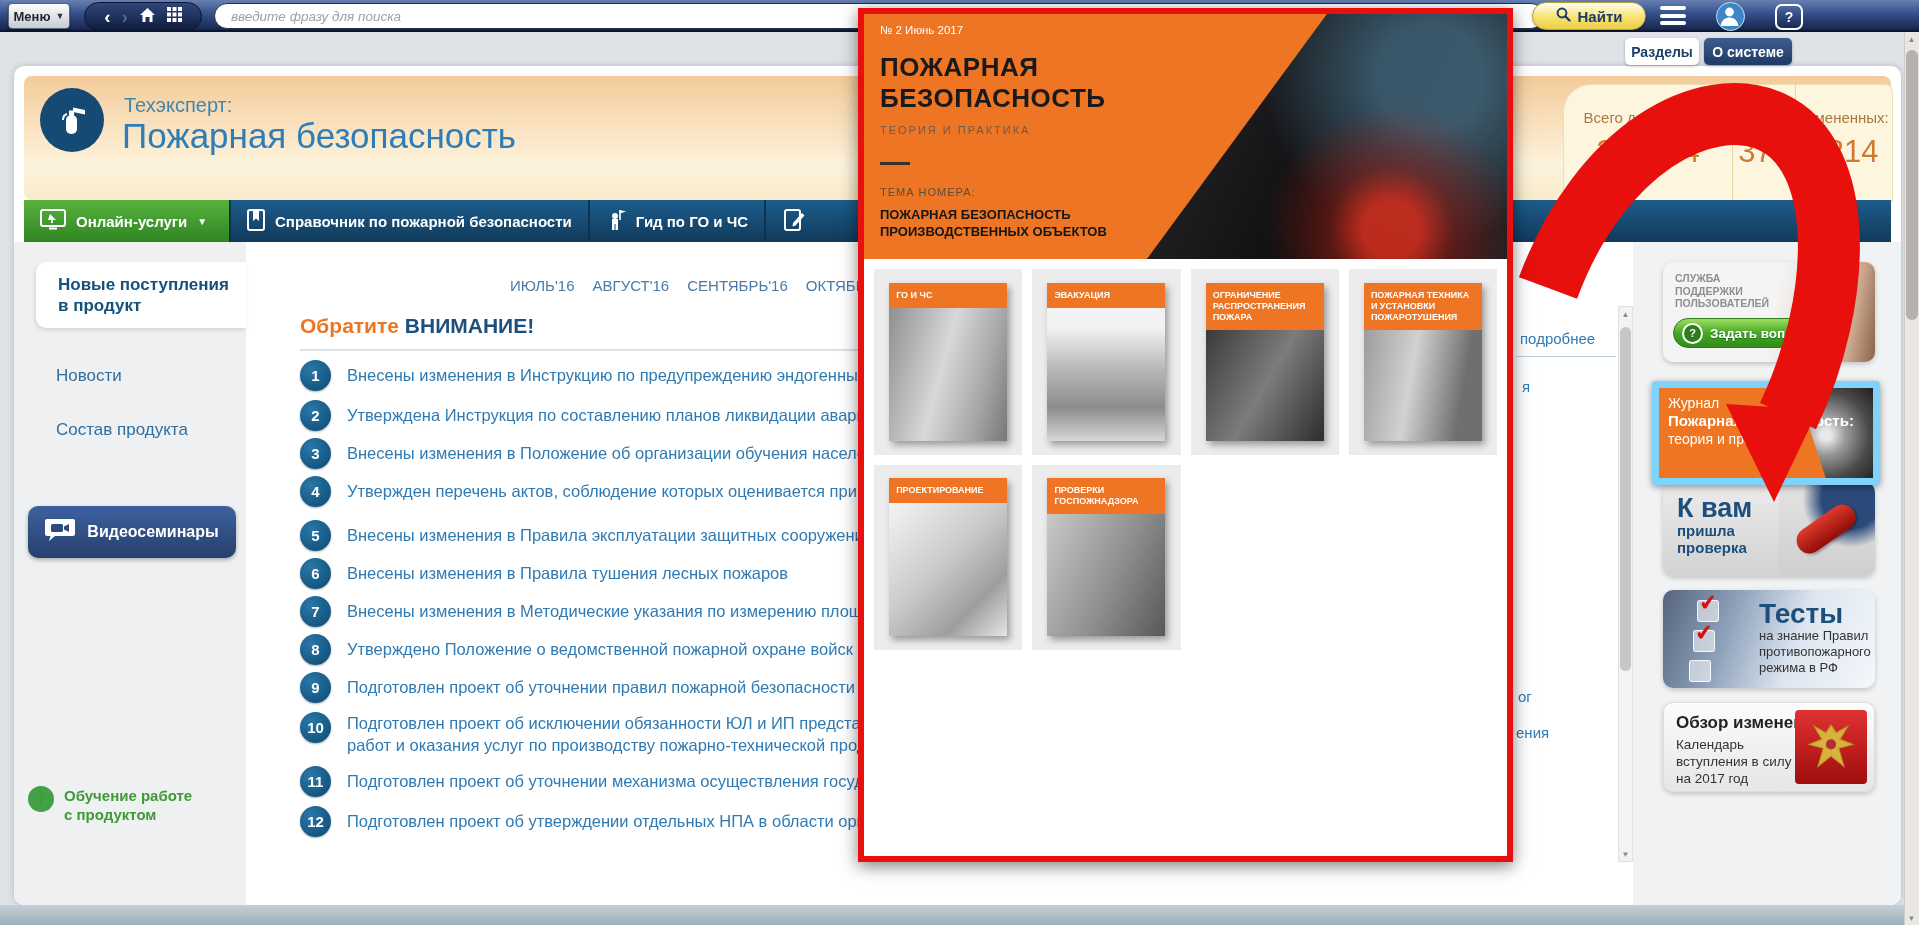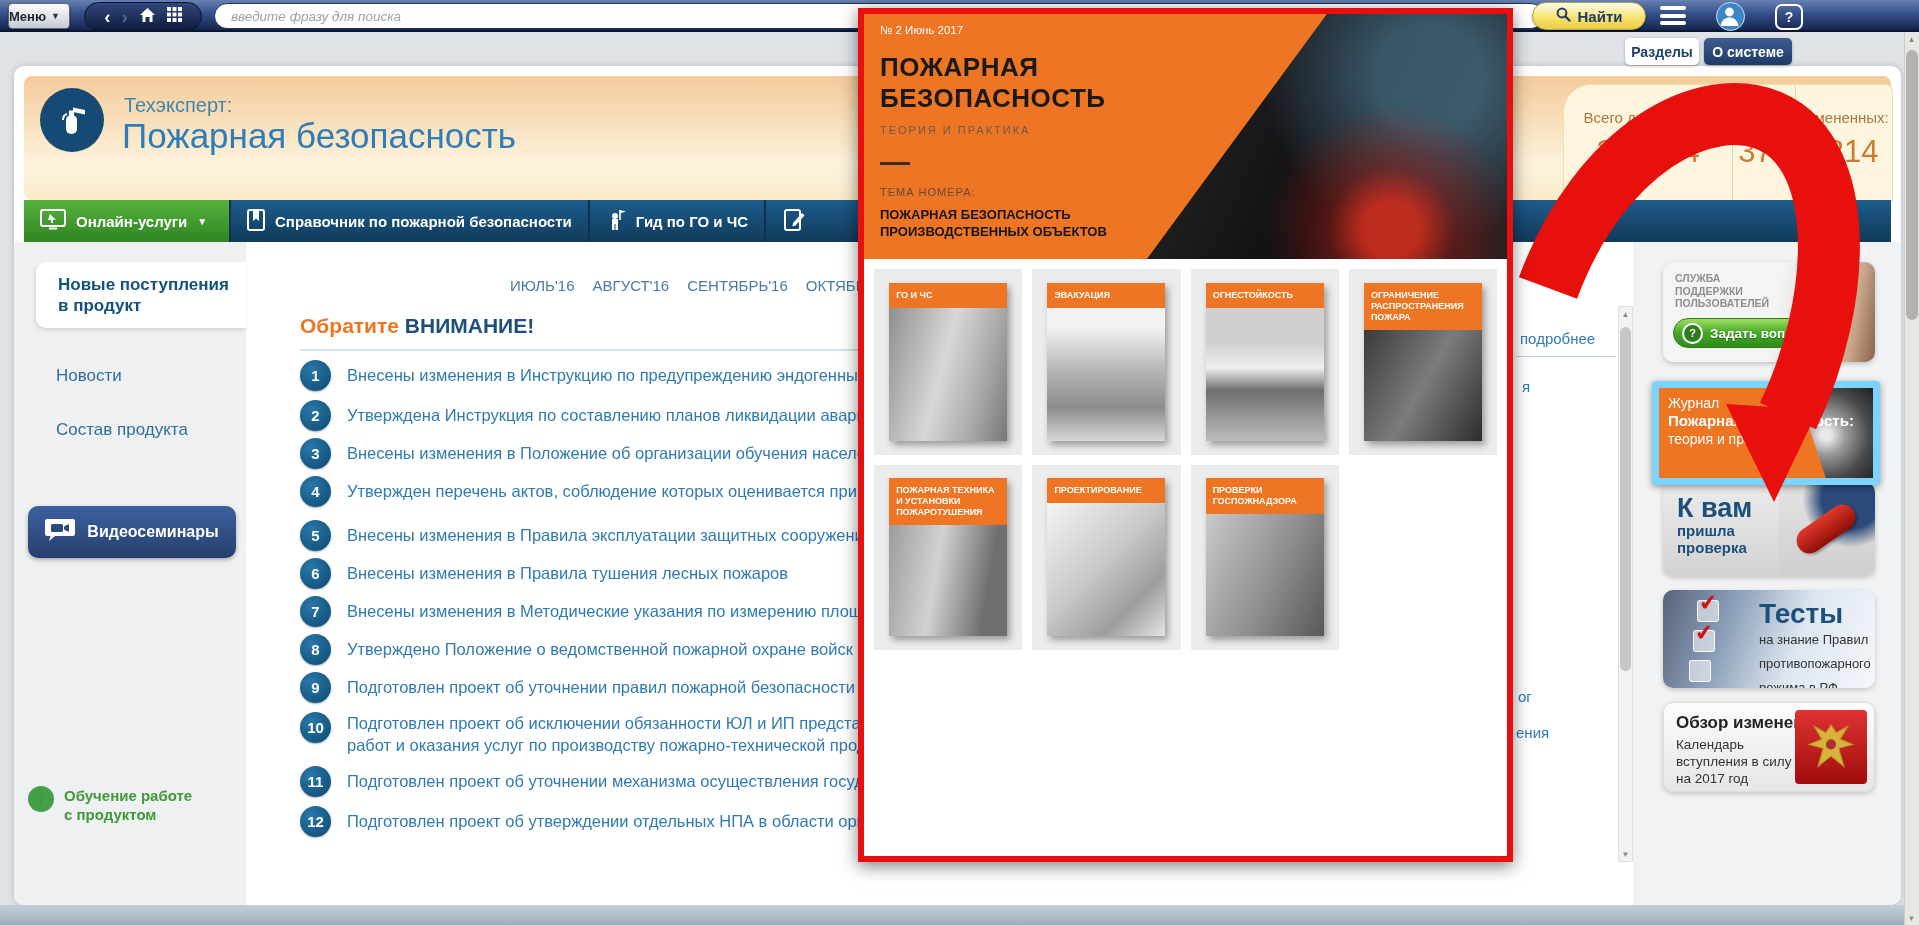--- a/index.html
+++ b/index.html
@@ -5,21 +5,21 @@
   html,body{margin:0;padding:0}
   body{width:1919px;height:925px;overflow:hidden;position:relative;
        background:#dfe3e7;font-family:"Liberation Sans","DejaVu Sans",sans-serif;}
   .abs{position:absolute}
 
   
   #topbar{left:0;top:0;width:1919px;height:30px;z-index:10;
     background:linear-gradient(#6780b2 0%,#35508a 45%,#16254e 100%);
     border-bottom:2px solid #0a1733}
   .menu-btn{left:8px;top:3px;width:60px;height:24px;border:1px solid #5f6673;border-radius:4px;
-    background:linear-gradient(#fdfdfd,#c7cbd3);display:flex;align-items:center;
+    background:linear-gradient(#fdfdfd,#c7cbd3);display:flex;align-items:center;justify-content:center;
     gap:5px;font-size:13px;font-weight:bold;color:#1d2430;box-shadow:0 1px 2px rgba(0,0,0,.45);cursor:pointer}
   .menu-caret{font-size:9px;color:#2a3446}
   .nav-pill{left:84px;top:2px;width:116px;height:27px;border-radius:15px;border:1px solid #0b1730;
     background:linear-gradient(#31477b,#0f1c3d);display:flex;align-items:center;justify-content:center;gap:11px}
   .nav-back{color:#fff;font-size:19px;font-weight:bold;line-height:1;cursor:pointer}
   .nav-fwd{color:#55678f;font-size:19px;font-weight:bold;line-height:1;cursor:pointer}
   .search{left:214px;top:3px;width:1296px;height:24px;border-radius:13px;border:1px solid #24304a;
     background:#fff;padding:0 16px;font-size:13.5px;font-style:italic;color:#333;outline:none}
   .search::placeholder{color:#9aa2ad;font-style:italic}
   .find-btn{left:1532px;top:2px;width:112px;height:26px;border-radius:14px;border:1px solid #b5a23c;
@@ -126,21 +126,21 @@
   .check-photo{position:absolute;right:0;top:0;width:96px;height:94px;
     background:radial-gradient(circle at 75% 18%,#2b4a7a 28%,transparent 46%),linear-gradient(#e3e3e3,#cfcfcf)}
   .exting{position:absolute;right:16px;top:34px;width:66px;height:26px;border-radius:13px;
     background:linear-gradient(#e03a2a,#8f0d08);transform:rotate(-35deg);box-shadow:1px 2px 3px rgba(0,0,0,.35)}
   #tests{left:1663px;top:590px;width:212px;height:98px;cursor:pointer;
     background:linear-gradient(110deg,#55647c 0%,#8fa2bb 32%,#dde6f0 62%,#f4f7fb 100%)}
   .chk-sq{position:absolute;width:20px;height:20px;background:rgba(255,255,255,.55);
     border:1px solid rgba(255,255,255,.85);border-radius:3px}
   .chk-mark{position:absolute;color:#d40f0f;font-size:22px;font-weight:bold;transform:rotate(-6deg)}
   .tests-title{position:absolute;left:96px;top:8px;font-size:28px;font-weight:bold;color:#1d4f7d}
-  .tests-sub{position:absolute;left:96px;top:38px;font-size:13px;color:#333;line-height:24px;width:112px}
+  .tests-sub{position:absolute;left:96px;top:38px;font-size:13px;color:#333;line-height:16px;width:112px}
   #review{left:1663px;top:702px;width:212px;height:90px;border:1px solid #ddd;box-sizing:border-box;cursor:pointer;
     background:linear-gradient(#fcfcfc,#e6e6e6)}
   .rev-title{position:absolute;left:12px;top:10px;font-size:17px;font-weight:bold;color:#222}
   .rev-sub{position:absolute;left:12px;top:33px;font-size:13.5px;color:#333;line-height:17px;width:116px}
   .emblem{position:absolute;right:7px;top:7px;width:72px;height:74px;border-radius:4px;
     background:linear-gradient(#e03232,#a00d0d);display:flex;align-items:center;justify-content:center}
 
   
   #overlay{left:858px;top:8px;width:655px;height:854px;z-index:50;background:#e90f0f;padding:6px;
     box-sizing:border-box;box-shadow:0 4px 16px rgba(0,0,0,.5)}
@@ -485,26 +485,20 @@
           </div>
       </div>
       <div class="cell">
         <div class="booklet">
             <div class="b-head">ЭВАКУАЦИЯ</div>
             <div class="b-photo p2"></div>
           </div>
       </div>
       <div class="cell">
         <div class="booklet">
-            <div class="b-head">ОГНЕСТОЙКОСТЬ</div>
-            <div class="b-photo p3"></div>
-          </div>
-      </div>
-      <div class="cell">
-        <div class="booklet">
             <div class="b-head">ОГРАНИЧЕНИЕ РАСПРОСТРАНЕНИЯ ПОЖАРА</div>
             <div class="b-photo p4"></div>
           </div>
       </div>
       <div class="cell">
         <div class="booklet">
             <div class="b-head">ПОЖАРНАЯ ТЕХНИКА И УСТАНОВКИ ПОЖАРОТУШЕНИЯ</div>
             <div class="b-photo p5"></div>
           </div>
       </div>

